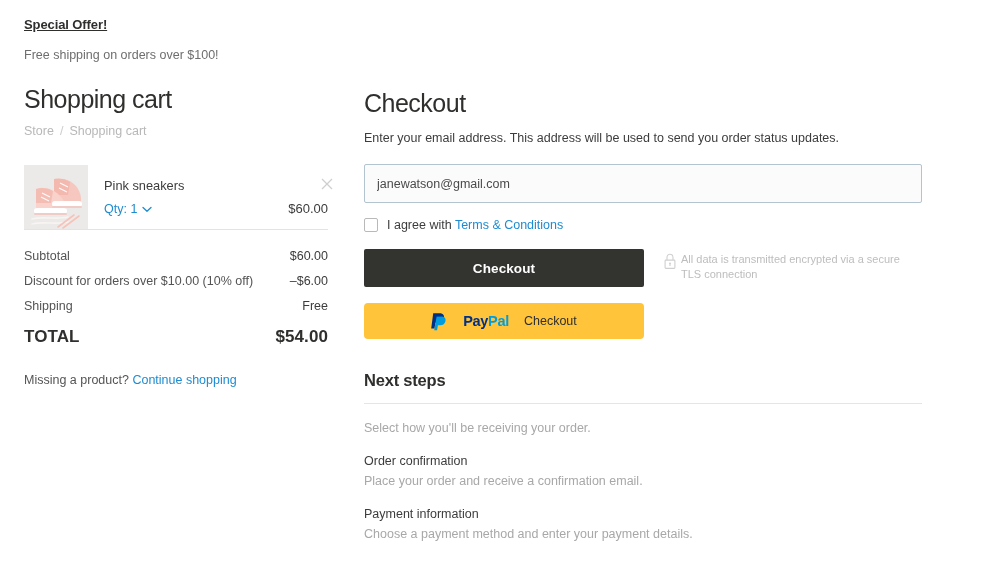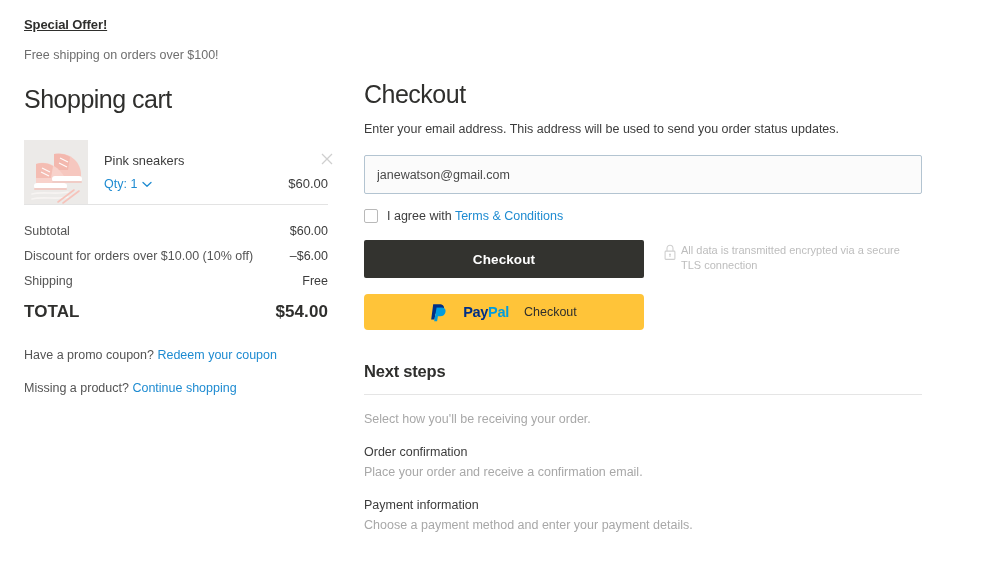--- a/index.html
+++ b/index.html
@@ -20,21 +20,21 @@
   .promo-title {
     font-size: 13px; font-weight: bold; color: #2f2f2d;
     letter-spacing: -0.1px; line-height: 18px; text-decoration: underline;
   }
   .promo-sub {
     margin-top: 12px; font-size: 12.5px; color: #6e6e6e; line-height: 18px;
   }
 
   
   .col-left  { position: absolute; left: 24px; top: 84px; width: 304px; }
-  .col-right { position: absolute; left: 364px; top: 79px; width: 558px; }
+  .col-right { position: absolute; left: 364px; top: 88px; width: 558px; }
 
   h1.title {
     margin: 0; font-size: 25px; font-weight: normal; color: #2f2f2d;
     letter-spacing: -0.5px; line-height: 30px;
   }
 
   .breadcrumb { margin-top: 9px; font-size: 12.5px; color: #b8b8b8; line-height: 16px; }
   .breadcrumb .sep { margin: 0 6px; color: #cdcdcd; }
 
   
@@ -162,20 +162,23 @@
 
   <div class="promo">
     <div class="promo-title">Special Offer!</div>
     <div class="promo-sub">Free shipping on orders over $100!</div>
   </div>
 
   <div class="col-left">
 
     <h1 class="title">Shopping cart</h1>
 
+    <div class="breadcrumb">
+      <a class="bc-root" style="color:#b8b8b8;text-decoration:none;">Store</a><span class="sep">/</span><span>Shopping cart</span>
+    </div>
 
     <div class="cart-item">
       <div class="thumb">
         <svg viewBox="0 0 64 64" xmlns="http://www.w3.org/2000/svg">
           <rect x="0" y="0" width="64" height="64" fill="#eceae8"></rect>
 
           <path d="M30 14 C38 12 47 15 52 21 C56 26 57 31 57 34 L57 38 L30 38 Z" fill="#f6c7bf"></path>
           <path d="M30 14 C36 13 42 14 46 17 L44 30 L30 30 Z" fill="#f3b8ae"></path>
 
           <path d="M12 24 C20 21 29 24 35 30 C40 35 42 39 42 42 L42 45 L12 45 Z" fill="#f8d2cb"></path>
@@ -239,24 +242,20 @@
         <span>Shipping</span>
         <span class="tval">Free</span>
       </div>
       <div class="trow total">
         <span>TOTAL</span>
         <span class="tval">$54.00</span>
       </div>
     </div>
 
     <div class="footlinks">
-      <div class="footline">
-        <span>Have a promo coupon?</span>
-        <a class="link">Redeem your coupon</a>
-      </div>
       <div class="footline">
         <span>Missing a product?</span>
         <a class="link">Continue shopping</a>
       </div>
     </div>
   </div>
 
   <div class="col-right">
 
     <h1 class="title">Checkout</h1>

